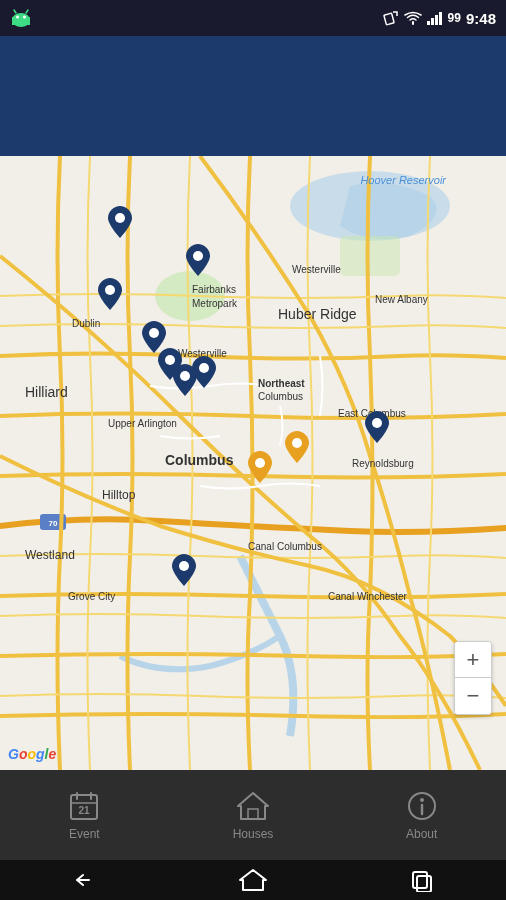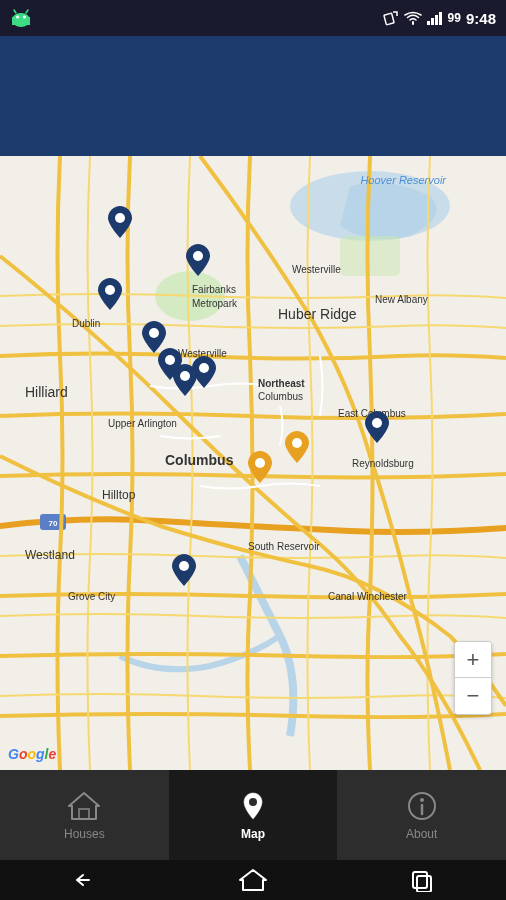--- a/index.html
+++ b/index.html
@@ -357,21 +357,21 @@
   <div class="map-label" style="top:192px; left:178px; position:absolute; font-size:10px; color:#333;">Westerville</div>
   <div class="map-label" style="top:222px; left:258px; position:absolute; font-size:10px; color:#333;font-weight:bold;">Northeast</div>
   <div class="map-label" style="top:235px; left:258px; position:absolute; font-size:10px; color:#333;">Columbus</div>
   <div class="map-label" style="top:262px; left:108px; position:absolute; font-size:10px; color:#333;">Upper Arlington</div>
   <div class="map-label" style="top:252px; left:338px; position:absolute; font-size:10px; color:#333;">East Columbus</div>
   <div class="map-label" style="top:296px; left:165px; position:absolute; font-size:14px; font-weight:bold; color:#333;">Columbus</div>
   <div class="map-label" style="top:302px; left:338px; position:absolute; font-size:10px; color:#333;margin-left:14px;">Reynoldsburg</div>
   <div class="map-label" style="top:332px; left:102px; position:absolute; font-size:12px; color:#333;">Hilltop</div>
   <div class="map-label" style="top:392px; left:25px; position:absolute; font-size:12px; color:#333;">Westland</div>
   <div class="map-label" style="top:435px; left:68px; position:absolute; font-size:10px; color:#333;">Grove City</div>
-  <div class="map-label" style="top:385px; left:248px; position:absolute; font-size:10px; color:#333;">South Reservoir</div>
+  <div class="map-label" style="top:385px; left:248px; position:absolute; font-size:10px; color:#333;">Canal Columbus</div>
   <div class="map-label" style="top:435px; left:328px; position:absolute; font-size:10px; color:#333;">Canal Winchester</div>
 
   <div class="marker" style="position:absolute; top:50px; left:108px;">
     <svg viewBox="0 0 24 32" width="22" height="30">
         <path d="M12 0 C6 0 0 5 0 12 C0 19 12 32 12 32 C12 32 24 19 24 12 C24 5 18 0 12 0 Z" fill="#1c3a6b"></path>
         <circle cx="12" cy="12" r="5" fill="white"></circle>
       </svg>
   </div>
 
   <div class="marker" style="position:absolute; top:88px; left:186px;">
@@ -449,40 +449,43 @@
   </div>
 
   <div class="zoom-controls" style="position:absolute; right:14px; bottom:55px;">
     <button class="zoom-btn">+</button>
     <button class="zoom-btn">−</button>
   </div>
 </div>
 
 <div id="bottom-nav" style="position:absolute; bottom:40px; left:0; width:506px; height:90px; background:#2d2d2d; display:flex;">
 
+  <div class="nav-item" style="flex:1; display:flex; flex-direction:column; align-items:center; justify-content:center; gap:4px; padding:8px 0;">
+    <div style="width:34px; height:34px; display:flex; align-items:center; justify-content:center;">
+      <svg viewBox="0 0 34 34" width="34" height="34">
+        <rect x="4" y="6" width="26" height="24" rx="2" fill="none" stroke="#888" stroke-width="2"></rect>
+        <line x1="10" y1="4" x2="10" y2="10" stroke="#888" stroke-width="2" stroke-linecap="round"></line>
+        <line x1="24" y1="4" x2="24" y2="10" stroke="#888" stroke-width="2" stroke-linecap="round"></line>
+        <line x1="4" y1="14" x2="30" y2="14" stroke="#888" stroke-width="1.5"></line>
+        <text x="17" y="25" text-anchor="middle" fill="#888" font-size="10" font-weight="bold">21</text>
+      </svg>
+    </div>
+    <span style="font-size:12px; color:#888;">Event</span>
+  </div>
 
   <div class="nav-item" style="flex:1; display:flex; flex-direction:column; align-items:center; justify-content:center; gap:4px; padding:8px 0;">
     <div style="width:34px; height:34px; display:flex; align-items:center; justify-content:center;">
       <svg viewBox="0 0 34 34" width="34" height="34">
         <polygon points="17,4 2,17 5,17 5,30 29,30 29,17 32,17" fill="none" stroke="#888" stroke-width="2" stroke-linejoin="round"></polygon>
         <rect x="12" y="20" width="10" height="10" fill="none" stroke="#888" stroke-width="1.5"></rect>
       </svg>
     </div>
     <span style="font-size:12px; color:#888;">Houses</span>
   </div>
 
-  <div class="nav-item active" style="flex:1; display:flex; flex-direction:column; align-items:center; justify-content:center; gap:4px; padding:8px 0; background:#1a1a1a;">
-    <div style="width:34px; height:34px; display:flex; align-items:center; justify-content:center;">
-      <svg viewBox="0 0 34 34" width="34" height="34">
-        <path d="M17 4 C12 4 8 8 8 13 C8 20 17 30 17 30 C17 30 26 20 26 13 C26 8 22 4 17 4 Z" fill="white" stroke="white" stroke-width="0.5"></path>
-        <circle cx="17" cy="13" r="4" fill="#2d2d2d"></circle>
-      </svg>
-    </div>
-    <span style="font-size:12px; color:white; font-weight:bold;">Map</span>
-  </div>
 
   <div class="nav-item" style="flex:1; display:flex; flex-direction:column; align-items:center; justify-content:center; gap:4px; padding:8px 0;">
     <div style="width:34px; height:34px; display:flex; align-items:center; justify-content:center;">
       <svg viewBox="0 0 34 34" width="34" height="34">
         <circle cx="17" cy="17" r="13" fill="none" stroke="#888" stroke-width="2"></circle>
         <circle cx="17" cy="11" r="2" fill="#888"></circle>
         <line x1="17" y1="16" x2="17" y2="25" stroke="#888" stroke-width="2.5" stroke-linecap="round"></line>
       </svg>
     </div>
     <span style="font-size:12px; color:#888;">About</span>

